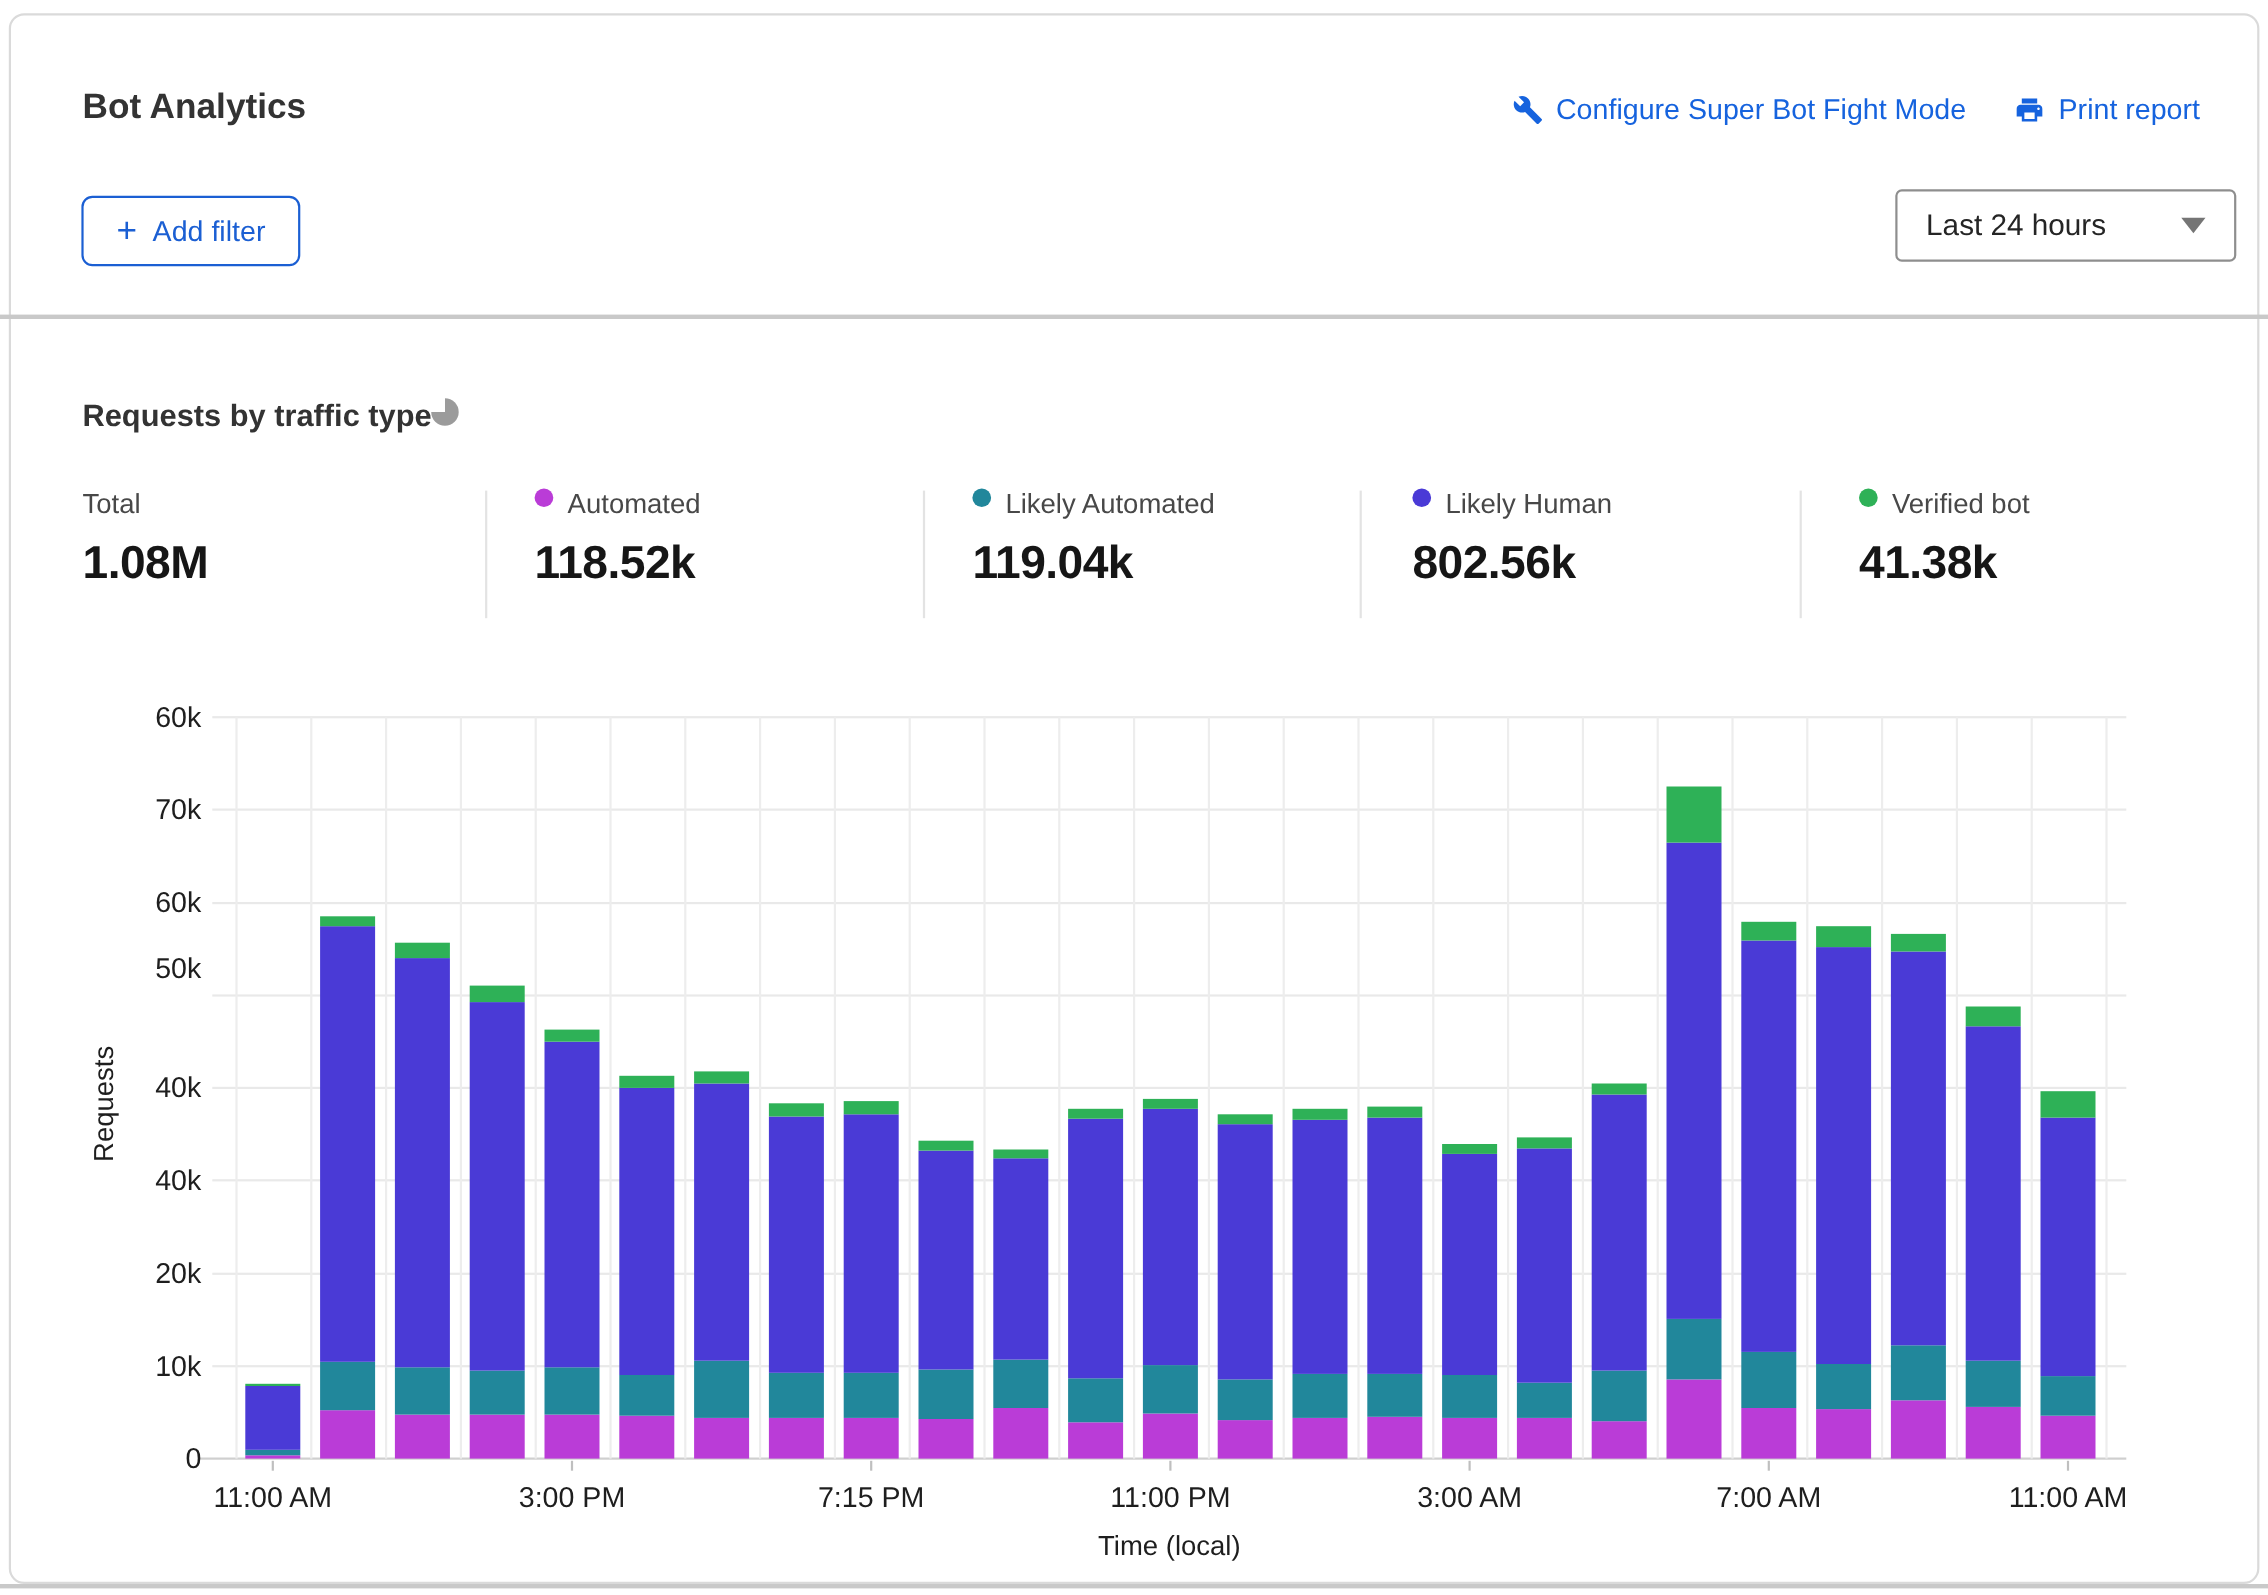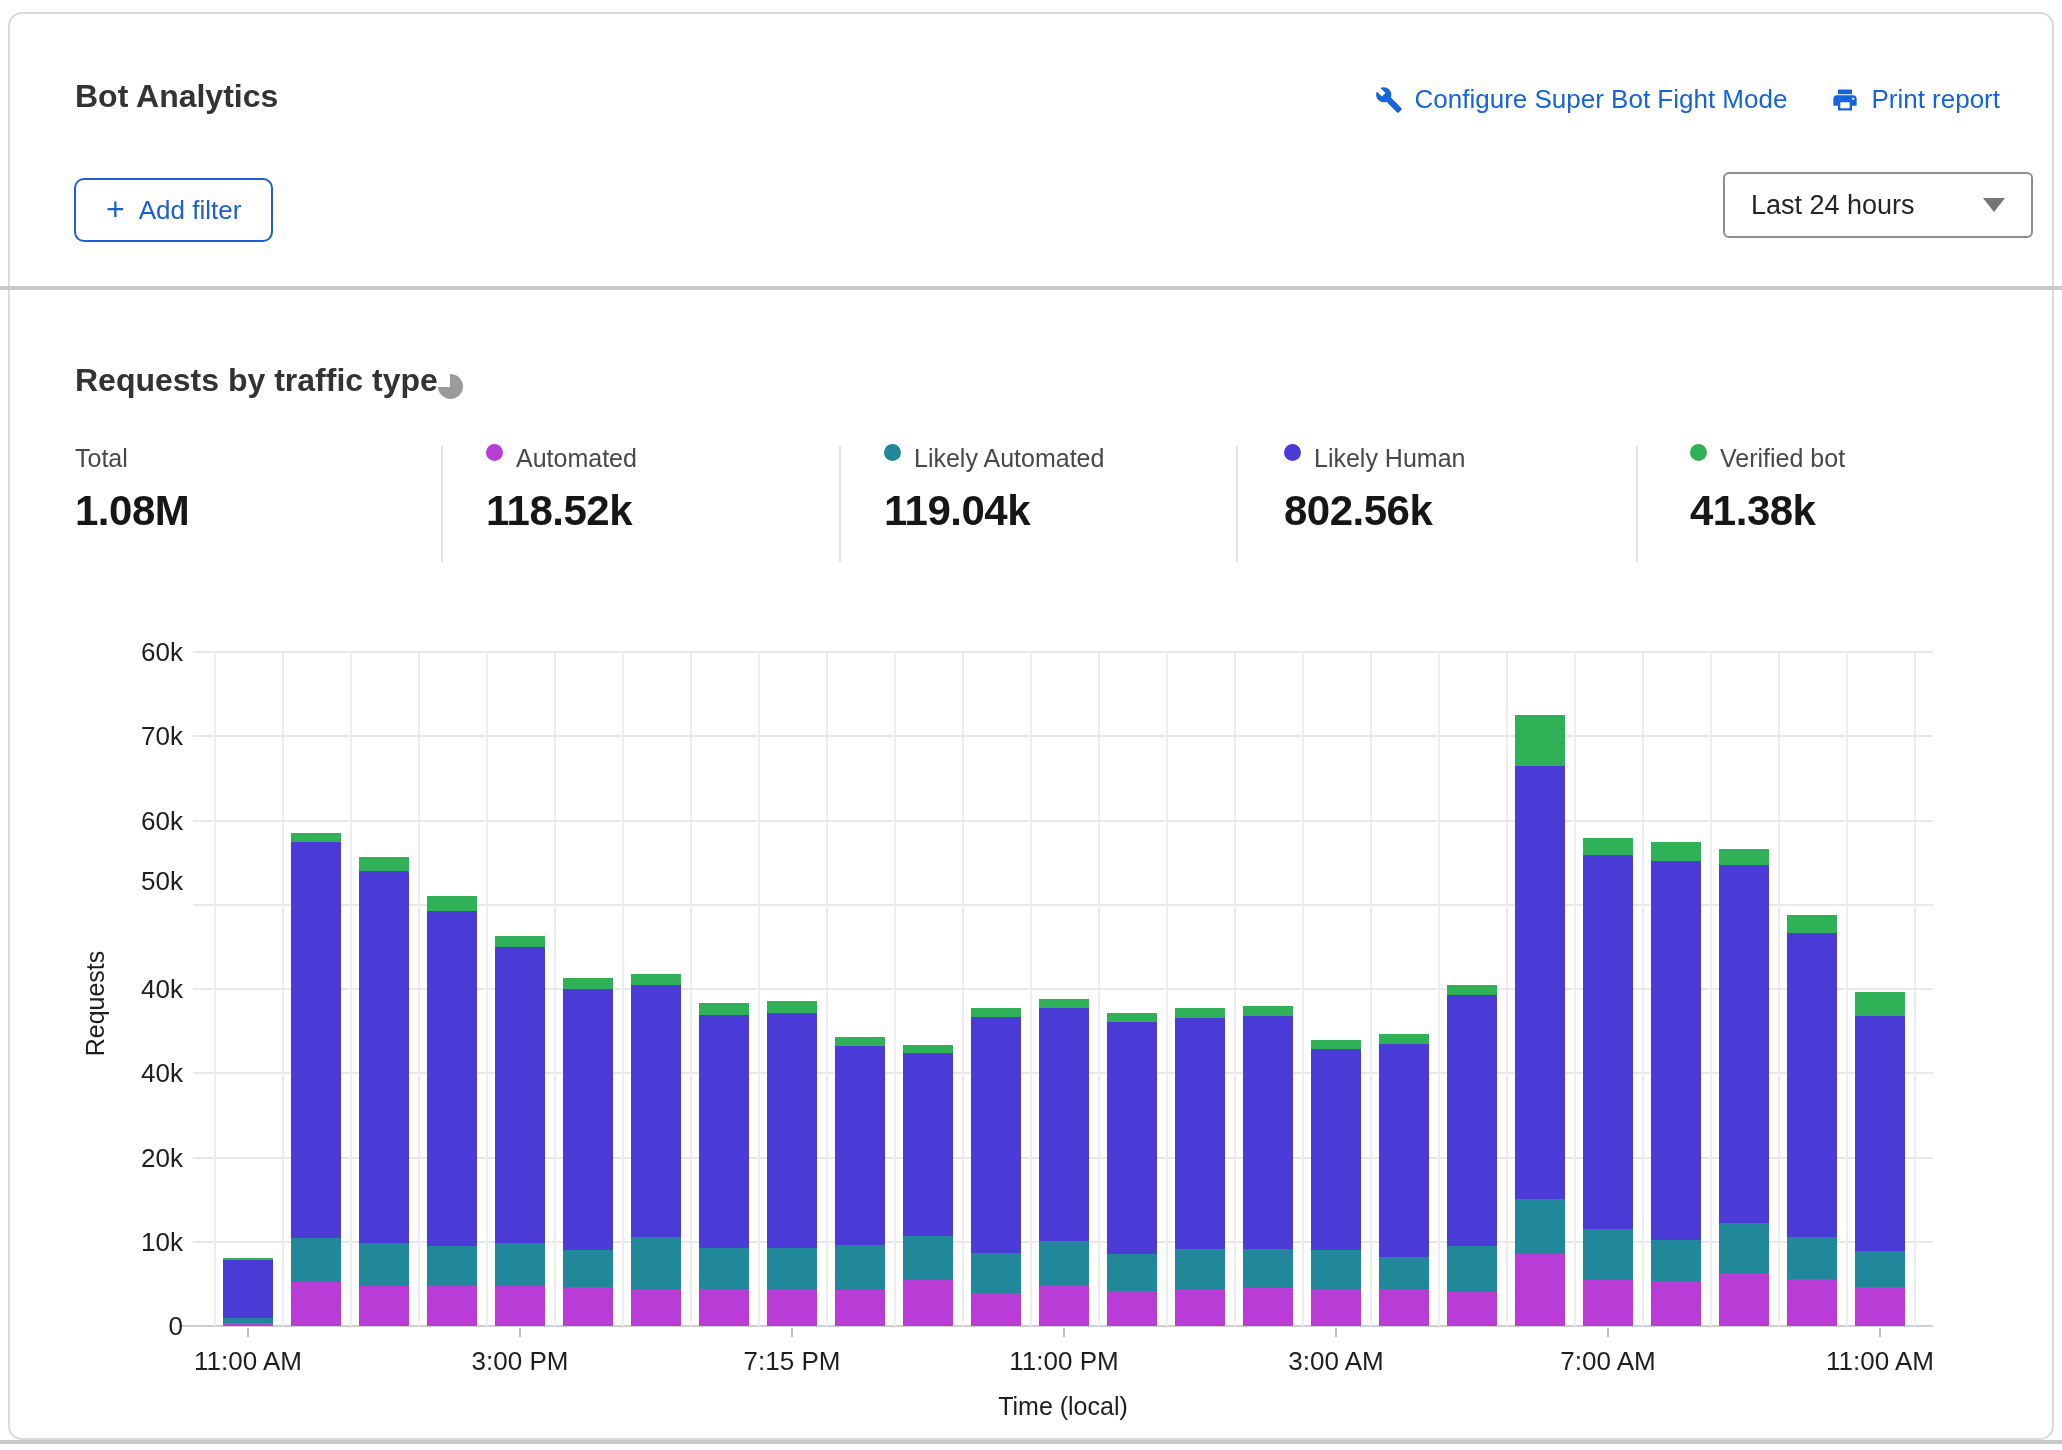--- a/index.html
+++ b/index.html
@@ -16,22 +16,22 @@
            display:flex;align-items:center;gap:14px;border:2.5px solid #1b5fd3;border-radius:10px;
            color:#1b5fd3;font-size:26px;background:#fff;cursor:pointer;}
   .btn-add .plus{font-size:32px;font-weight:500;line-height:1;position:relative;top:-1px;}
   .dropdown{position:absolute;left:1683px;top:172px;width:310px;height:66px;
             border:2px solid #8e8e8e;border-radius:6px;background:#fff;display:flex;
             align-items:center;justify-content:space-between;padding:0 26px;box-sizing:border-box;
             font-size:27px;color:#252525;cursor:pointer;margin-left:40px;}
   .caret{width:0;height:0;border-left:11px solid transparent;border-right:11px solid transparent;
          border-top:14px solid #757575;}
   .divider{position:absolute;left:0;width:2062px;height:4px;background:#c9c9c9;}
-  .section-title{position:absolute;left:75px;top:362px;display:flex;align-items:flex-end;
-                 font-size:32px;font-weight:700;color:#333;}
+  .section-title{position:absolute;left:75px;top:362px;display:flex;align-items:flex-start;
+                 font-size:28px;font-weight:700;color:#333;}
   .pie-icon{width:25px;height:25px;border-radius:50%;
             background:conic-gradient(#9b9b9b 0 270deg,transparent 270deg 360deg);}
   
   .stat-col{position:absolute;top:444px;height:120px;}
   .stat-label{display:flex;align-items:flex-start;gap:13px;font-size:25px;color:#484848;}
   .stat-dot{width:17px;height:17px;border-radius:50%;flex:0 0 auto;}
   .stat-value{margin-top:14px;font-size:42px;font-weight:700;color:#161616;letter-spacing:-.5px;}
   .stat-divider{position:absolute;top:446px;height:116px;width:2px;background:#e3e3e3;}
   
   #plot{position:absolute;left:193px;top:652px;width:1740px;height:674px;}

